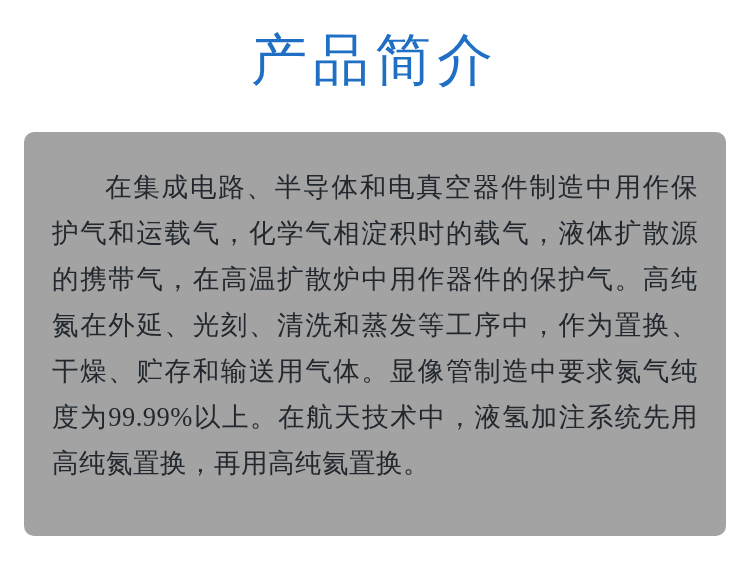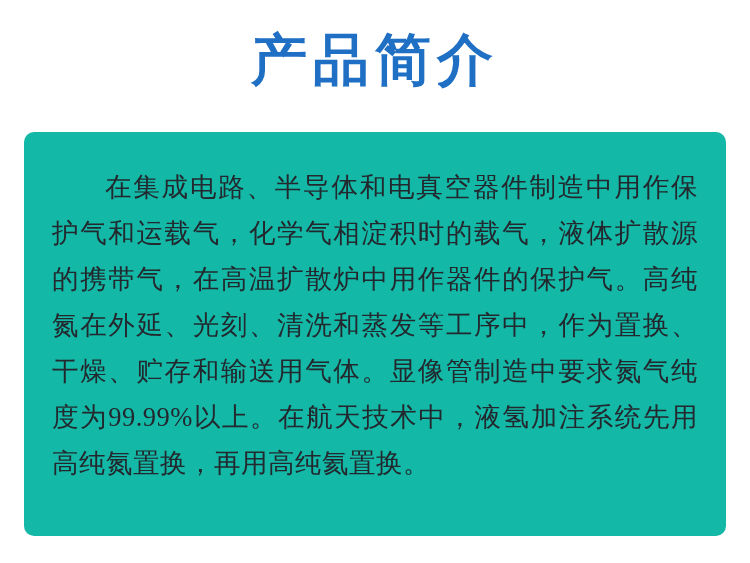--- a/index.html
+++ b/index.html
@@ -20,34 +20,34 @@
     background: #ffffff;
     box-sizing: border-box;
   }
   .title {
     position: absolute;
     top: 26px;
     left: 0;
     width: 750px;
     text-align: center;
     font-size: 56px;
-    font-weight: bold;
+    font-weight: normal;
     letter-spacing: 6px;
     color: #1f6fc4;
     font-family: "Liberation Sans", "DejaVu Sans", sans-serif;
     line-height: 1.2;
     white-space: nowrap;
   }
   .panel {
     position: absolute;
     left: 24px;
     top: 132px;
     width: 702px;
     height: 404px;
-    background: #14b8a6;
+    background: #a3a3a3;
     border-radius: 10px;
     box-sizing: border-box;
   }
   .panel-text {
     position: absolute;
     left: 28px;
     top: 32px;
     width: 646px;
     font-size: 26.5px;
     line-height: 46px;

